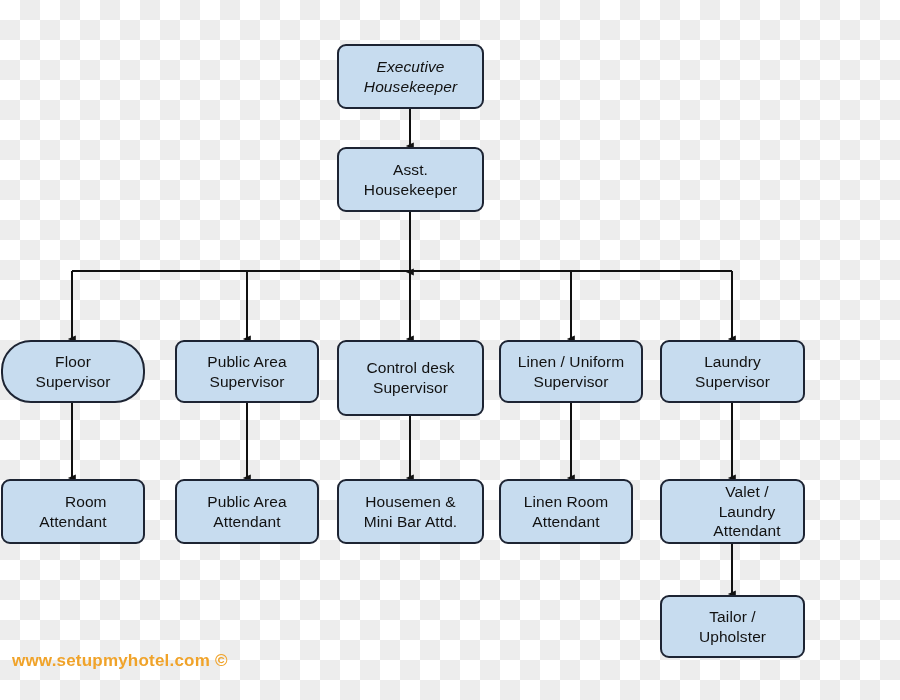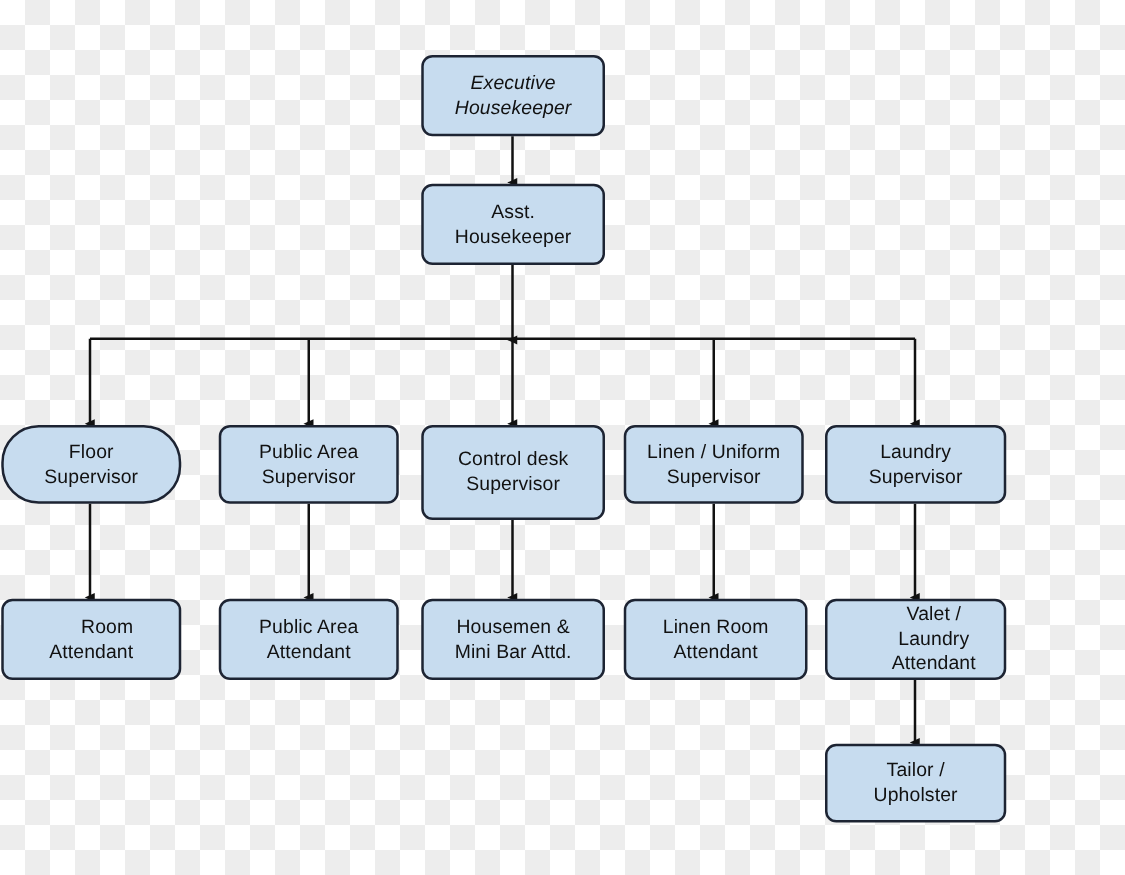--- a/index.html
+++ b/index.html
@@ -109,21 +109,22 @@
       <div class="node-box" style="left: 499px; top: 340px; width: 144px; height: 63px;">Linen / Uniform
 Supervisor</div>
       <div class="node-box" style="left: 660px; top: 340px; width: 145px; height: 63px;">Laundry
 Supervisor</div>
       <div class="node-box" style="left: 1px; top: 479px; width: 144px; height: 65px; text-align: right;">Room
 Attendant</div>
       <div class="node-box" style="left: 175px; top: 479px; width: 144px; height: 65px;">Public Area
 Attendant</div>
       <div class="node-box" style="left: 337px; top: 479px; width: 147px; height: 65px;">Housemen &amp;
 Mini Bar Attd.</div>
-      <div class="node-box" style="left: 499px; top: 479px; width: 147px; height: 65px;">Linen Room
+      <div class="node-box" style="left: 499px; top: 479px; width: 134px; height: 65px;">Linen Room
 Attendant</div>
       <div class="node-box" style="left: 660px; top: 479px; width: 145px; height: 65px; padding-left: 33px;">Valet / Laundry
 Attendant</div>
       <div class="node-box" style="left: 660px; top: 595px; width: 145px; height: 63px;">Tailor /
 Upholster</div>
     </div>
 
+  <div id="watermark">www.setupmyhotel.com ©</div>
 </div>
 
 </body></html>

